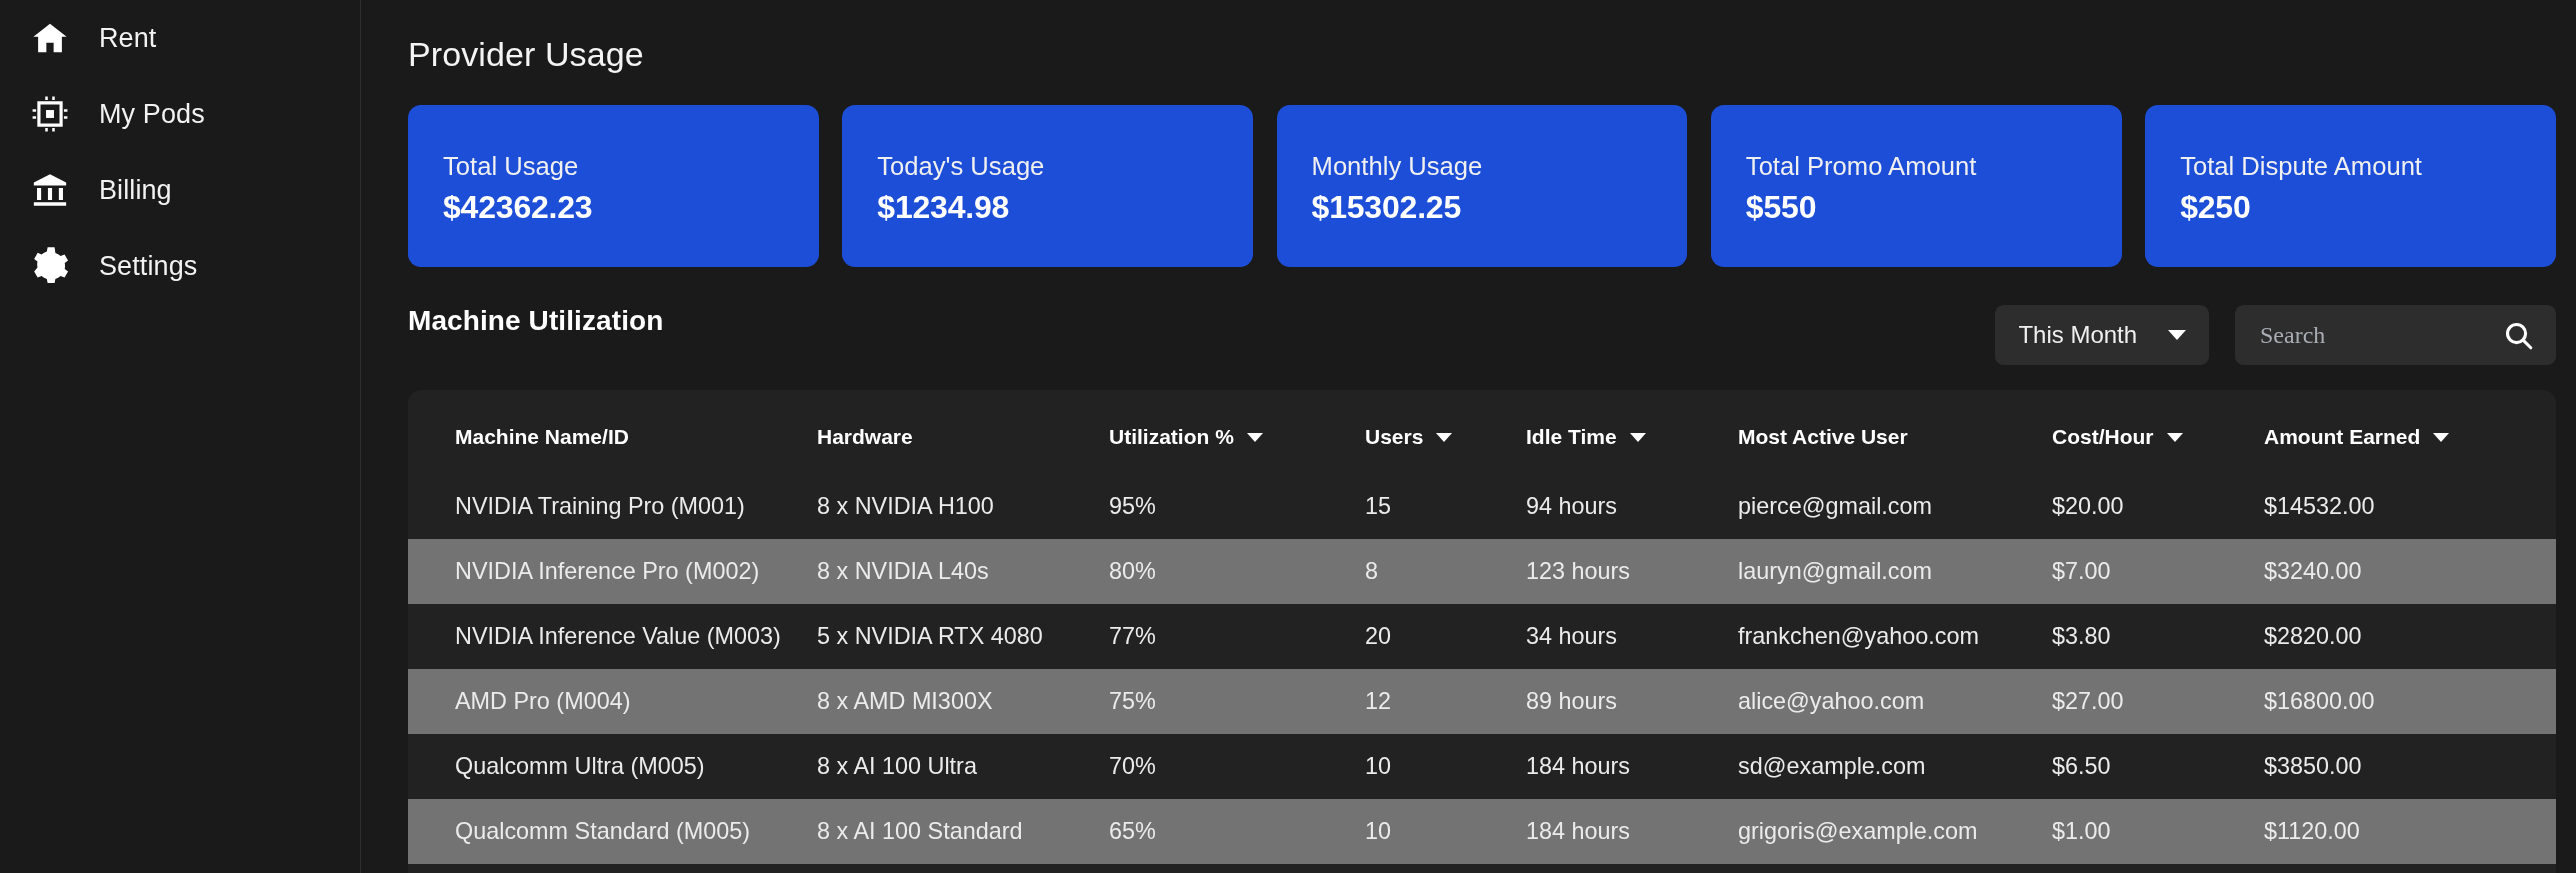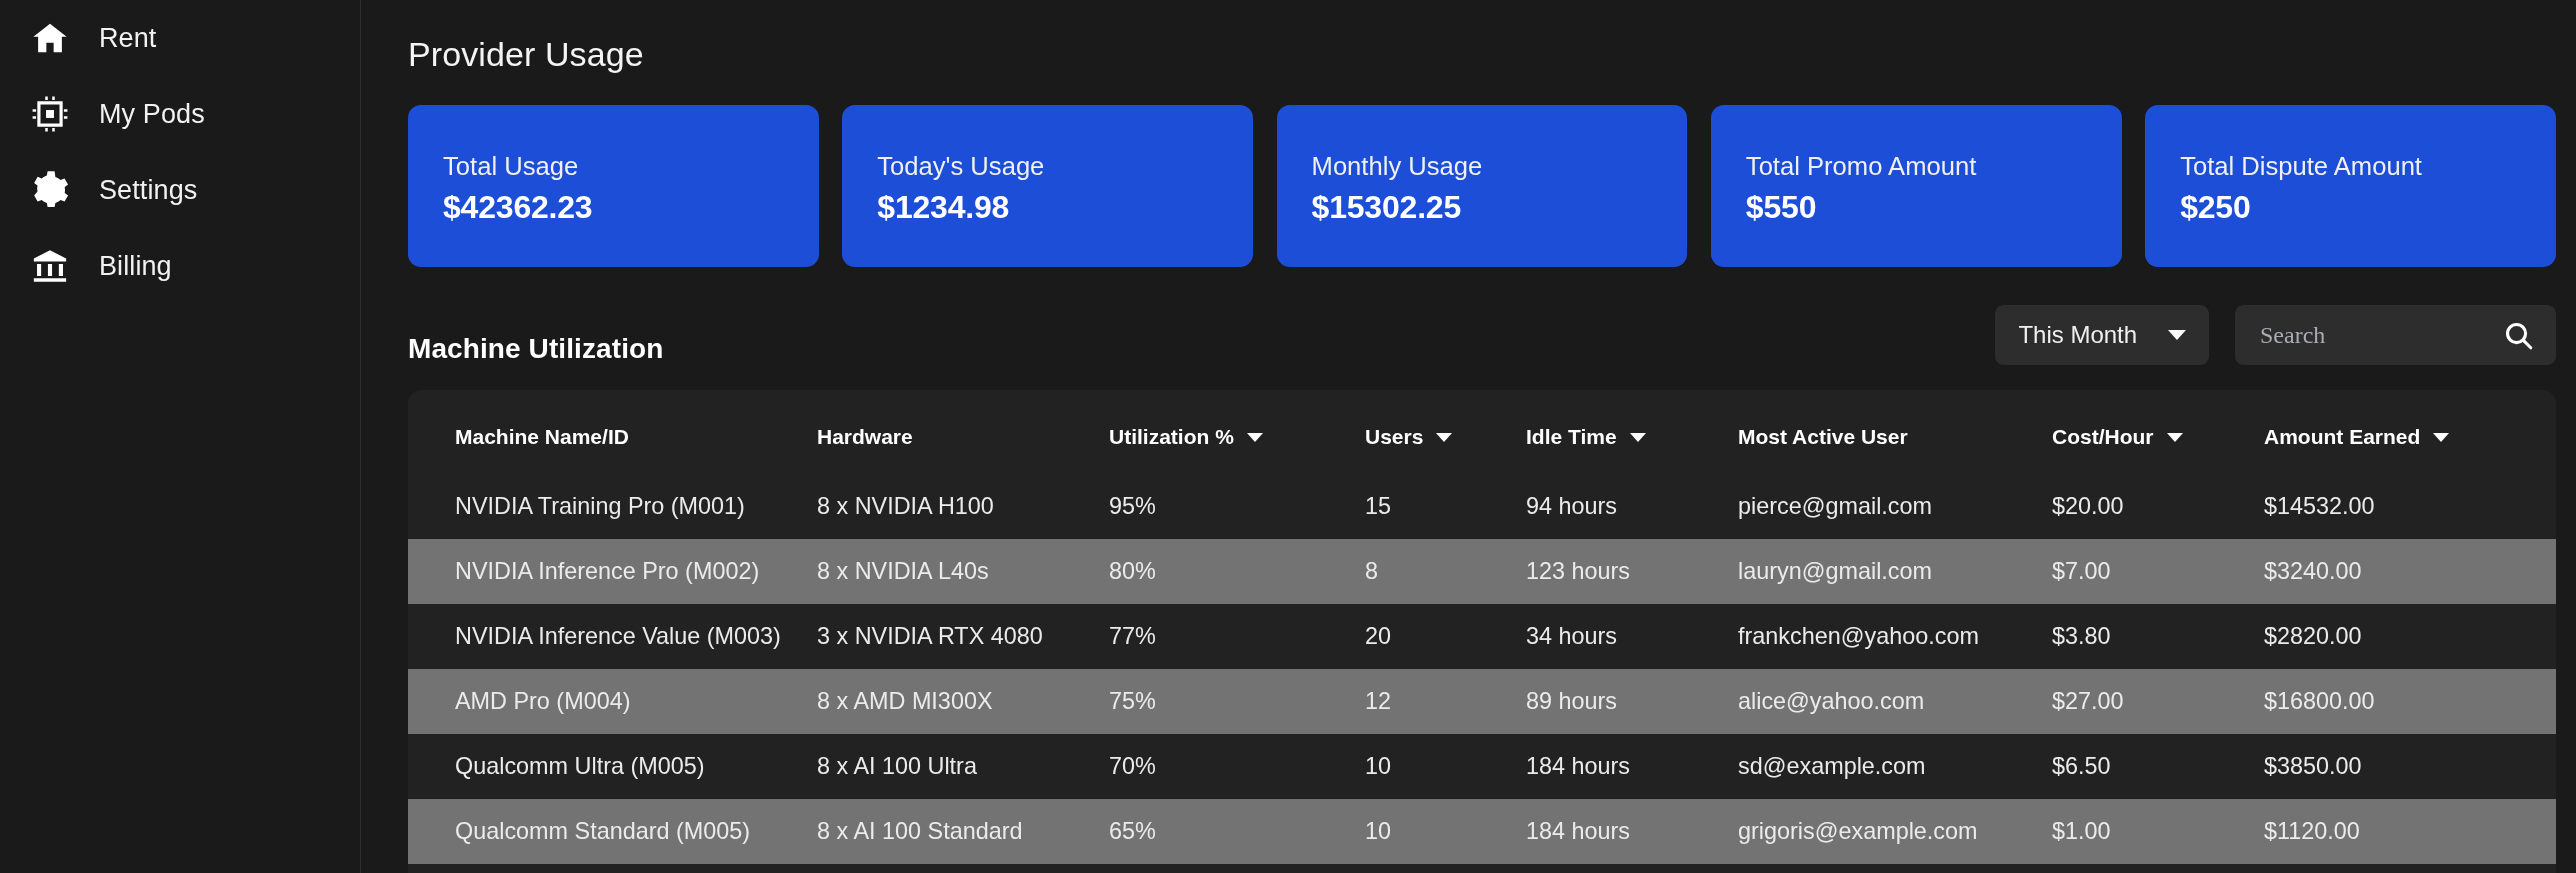--- a/index.html
+++ b/index.html
@@ -100,21 +100,21 @@
     color: #ffffff;
     font-weight: 700;
     margin-top: 10.2px;
     line-height: 1.1;
     letter-spacing: -0.2px;
   }
 
   
   .section-bar {
     display: flex;
-    align-items: flex-end;
+    align-items: flex-start;
     justify-content: space-between;
     margin: 38px 0 0 47px;
     height: 60px;
   }
 
   .section-title {
     font-size: 28px;
     font-weight: 700;
     color: #ffffff;
     letter-spacing: 0.1px;
@@ -252,36 +252,36 @@
           <path d="M4 4h16v16H4zm2 2v12h12V6z"></path>
           <path d="M9.5 9.5h5v5h-5z"></path>
         </svg>
       </span>
       <span class="nav-label">My Pods</span>
     </div>
 
     <div class="nav-item">
       <span class="nav-icon">
         <svg viewBox="0 0 24 24">
-          <path d="M12 8.1a3.9 3.9 0 1 0 0 7.8 3.9 3.9 0 0 0 0-7.8zm0 6a2.1 2.1 0 1 1 0-4.2 2.1 2.1 0 0 1 0 4.2z"></path>
-          <path d="M21.3 13.9a9.6 9.6 0 0 0 0-3.8l2.1-1.6-2.2-3.8-2.5 1a9.6 9.6 0 0 0-3.3-1.9L14.9.2H10.5l-.5 2.6a9.6 9.6 0 0 0-3.3 1.9l-2.5-1-2.2 3.8 2.1 1.6a9.6 9.6 0 0 0 0 3.8L2 15.5l2.2 3.8 2.5-1a9.6 9.6 0 0 0 3.3 1.9l.5 2.6h4.4l.5-2.6a9.6 9.6 0 0 0 3.3-1.9l2.5 1 2.2-3.8z"></path>
-        </svg>
-      </span>
-      <span class="nav-label">Settings</span>
-    </div>
-
-    <div class="nav-item">
-      <span class="nav-icon">
-        <svg viewBox="0 0 24 24">
           <path d="M12 2 1.8 7.3v1.9h20.4V7.3z"></path>
           <path d="M3.8 10.7h2.6v7.6H3.8zM10.7 10.7h2.6v7.6h-2.6zM17.6 10.7h2.6v7.6h-2.6z"></path>
           <path d="M1.8 19.8h20.4V22H1.8z"></path>
         </svg>
       </span>
       <span class="nav-label">Billing</span>
+    </div>
+
+    <div class="nav-item">
+      <span class="nav-icon">
+        <svg viewBox="0 0 24 24">
+          <path d="M12 8.1a3.9 3.9 0 1 0 0 7.8 3.9 3.9 0 0 0 0-7.8zm0 6a2.1 2.1 0 1 1 0-4.2 2.1 2.1 0 0 1 0 4.2z"></path>
+          <path d="M21.3 13.9a9.6 9.6 0 0 0 0-3.8l2.1-1.6-2.2-3.8-2.5 1a9.6 9.6 0 0 0-3.3-1.9L14.9.2H10.5l-.5 2.6a9.6 9.6 0 0 0-3.3 1.9l-2.5-1-2.2 3.8 2.1 1.6a9.6 9.6 0 0 0 0 3.8L2 15.5l2.2 3.8 2.5-1a9.6 9.6 0 0 0 3.3 1.9l.5 2.6h4.4l.5-2.6a9.6 9.6 0 0 0 3.3-1.9l2.5 1 2.2-3.8z"></path>
+        </svg>
+      </span>
+      <span class="nav-label">Settings</span>
     </div>
 
   </nav>
 
   <main class="main">
 
     <h1 class="page-title">Provider Usage</h1>
 
     <section class="cards">
       <div class="card">
@@ -407,21 +407,21 @@
             <td>80%</td>
             <td>8</td>
             <td>123 hours</td>
             <td>lauryn@gmail.com</td>
             <td>$7.00</td>
             <td>$3240.00</td>
           </tr>
 
           <tr>
             <td class="c0">NVIDIA Inference Value (M003)</td>
-            <td>3 x NVIDIA RTX 4080</td>
+            <td>5 x NVIDIA RTX 4080</td>
             <td>77%</td>
             <td>20</td>
             <td>34 hours</td>
             <td>frankchen@yahoo.com</td>
             <td>$3.80</td>
             <td>$2820.00</td>
           </tr>
 
           <tr class="alt">
             <td class="c0">AMD Pro (M004)</td>

